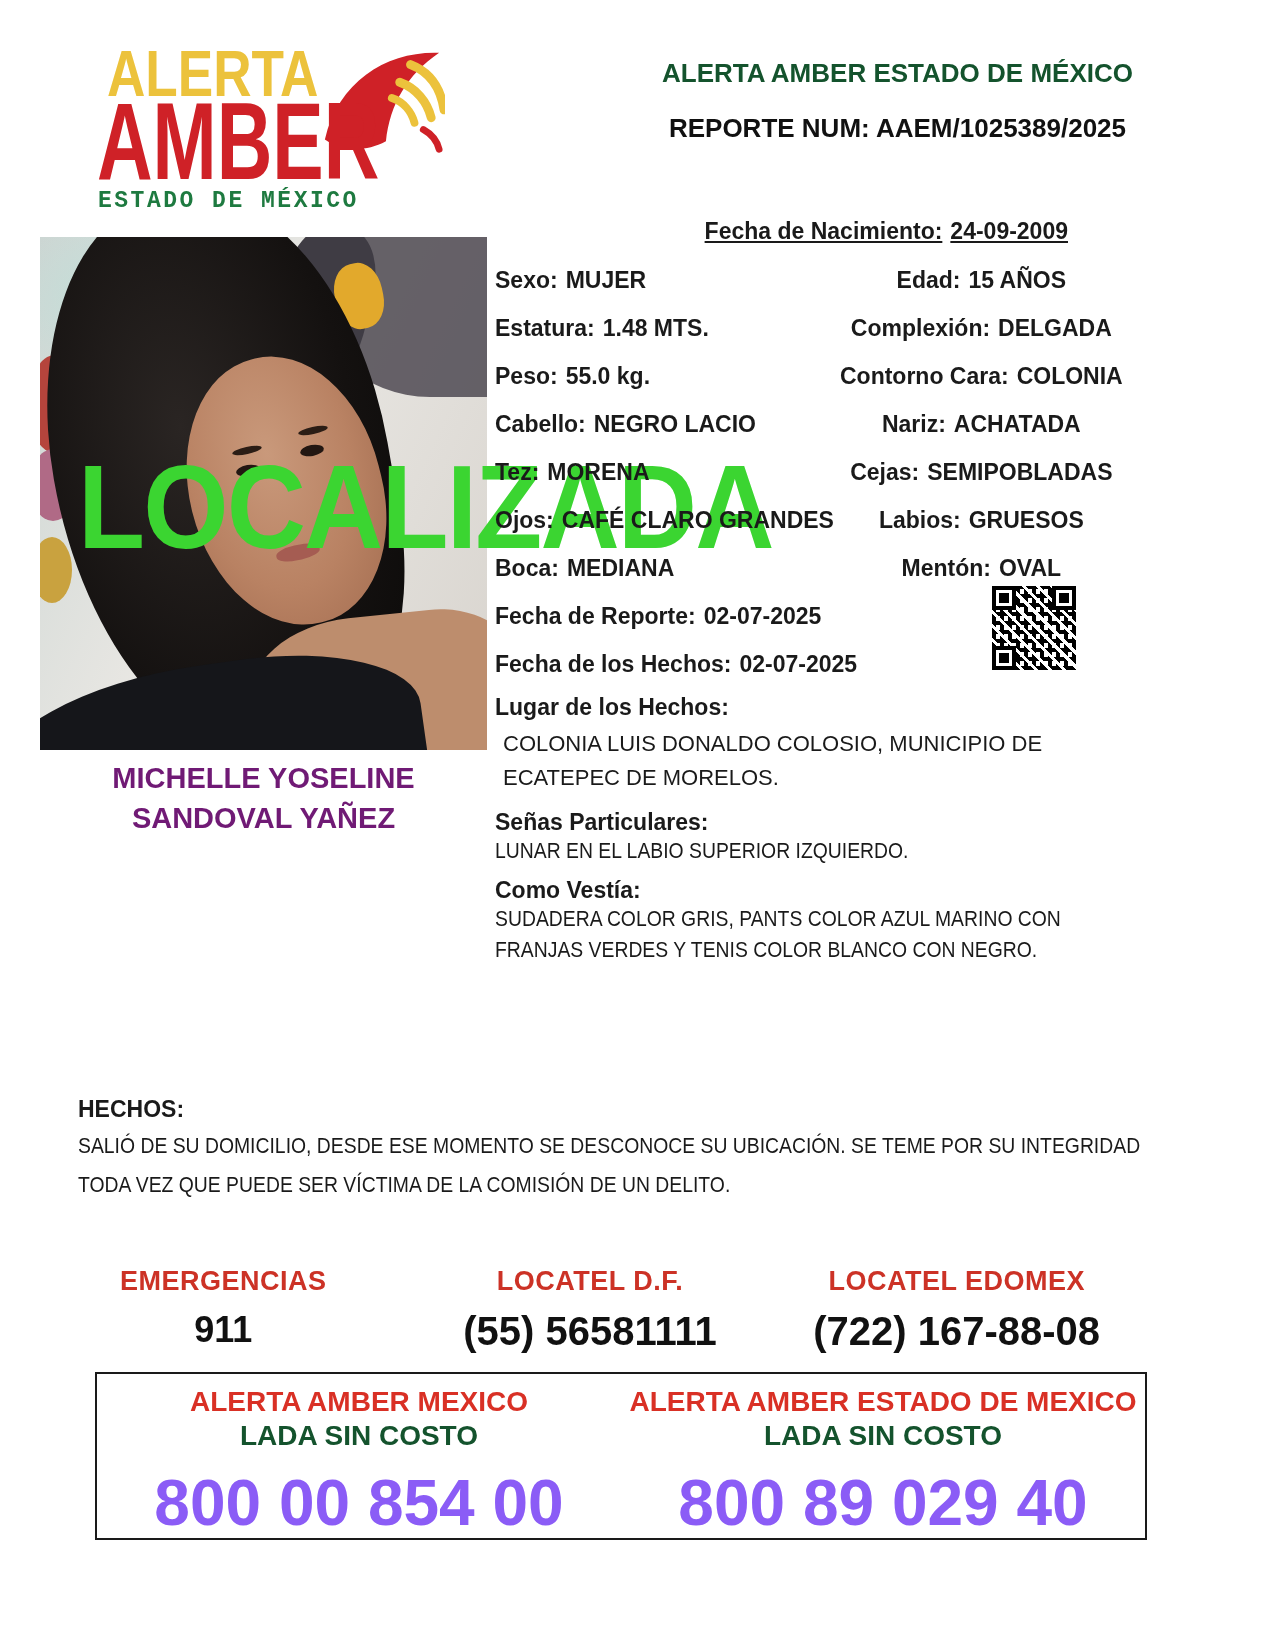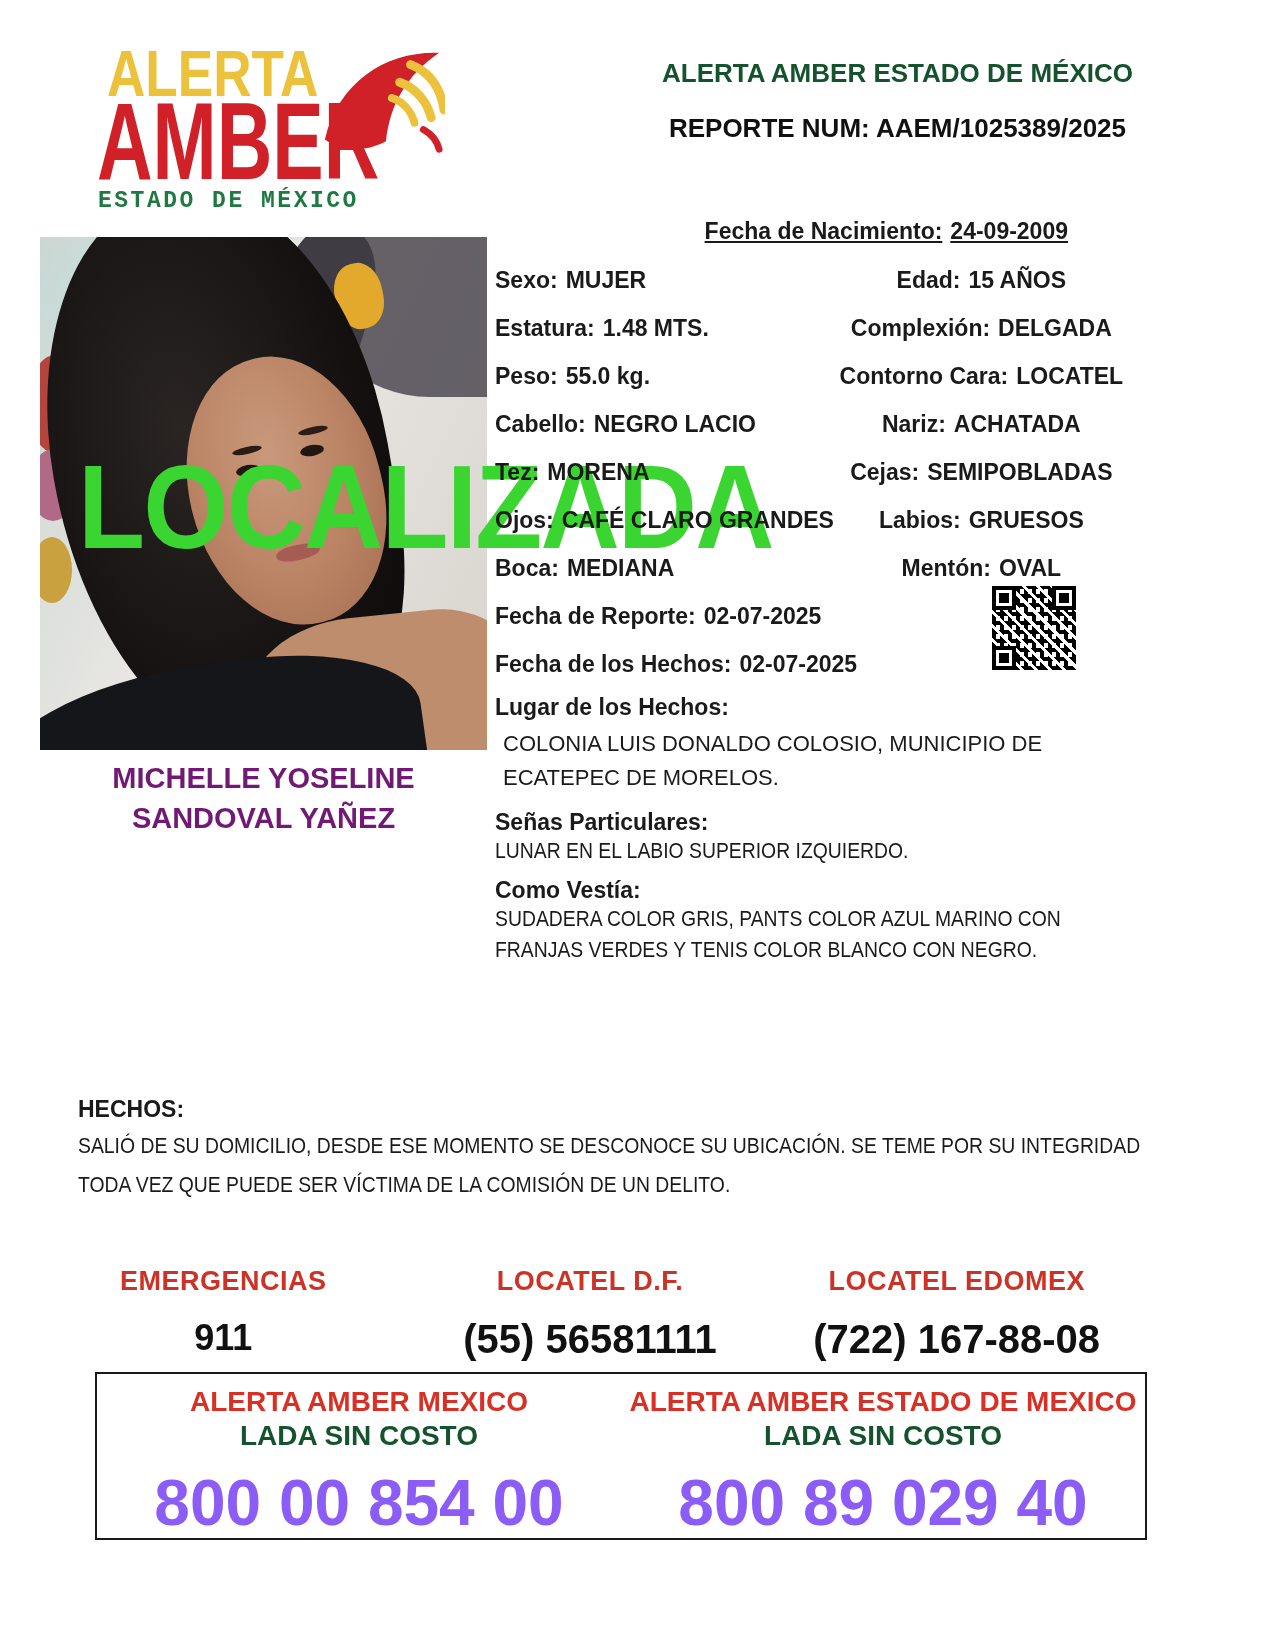--- a/index.html
+++ b/index.html
@@ -104,21 +104,21 @@
 
   
   .facts { position:absolute; left:78px; top:1096px; width:1170px; z-index:10; }
   .facts-label { font-size:23px; font-weight:bold; }
   .facts .body-line { margin-top:8px; font-size:22px; }
 
   
   .contacts { position:absolute; left:40px; top:1266px; width:1100px; display:flex; z-index:10; }
   .contact-col { flex:1 1 0; text-align:center; }
   .contact-label { color:#cc3226; font-size:27px; font-weight:bold; letter-spacing:0.5px; }
-  .contact-number { color:#111; font-size:40px; font-weight:bold; margin-top:20px; white-space:nowrap; }
+  .contact-number { color:#111; font-size:40px; font-weight:bold; margin-top:12px; white-space:nowrap; }
   .contact-col:first-child .contact-number { font-size:36px; }
 
   
   .footer-box {
     position:absolute; left:95px; top:1372px; width:1052px; height:168px; z-index:10;
     border:2px solid #1a1a1a; background:#fff; display:flex;
   }
   .footer-col { flex:1 1 0; text-align:center; padding-top:12px; }
   .footer-title { color:#d93025; font-size:28px; font-weight:bold; white-space:nowrap; }
   .footer-subtitle { color:#14532d; font-size:28px; font-weight:bold; margin-top:2px; }
@@ -181,21 +181,21 @@
     <div class="detail-row">
       <div class="cell-left"><span class="lbl">Sexo:</span><span>MUJER</span></div>
       <div class="cell-right"><span class="lbl">Edad:</span><span>15 AÑOS</span></div>
     </div>
     <div class="detail-row">
       <div class="cell-left"><span class="lbl">Estatura:</span><span>1.48 MTS.</span></div>
       <div class="cell-right"><span class="lbl">Complexión:</span><span>DELGADA</span></div>
     </div>
     <div class="detail-row">
       <div class="cell-left"><span class="lbl">Peso:</span><span>55.0 kg.</span></div>
-      <div class="cell-right"><span class="lbl">Contorno Cara:</span><span>LOCATEL</span></div>
+      <div class="cell-right"><span class="lbl">Contorno Cara:</span><span>COLONIA</span></div>
     </div>
     <div class="detail-row">
       <div class="cell-left"><span class="lbl">Cabello:</span><span>NEGRO LACIO</span></div>
       <div class="cell-right"><span class="lbl">Nariz:</span><span>ACHATADA</span></div>
     </div>
     <div class="detail-row">
       <div class="cell-left"><span class="lbl">Tez:</span><span>MORENA</span></div>
       <div class="cell-right"><span class="lbl">Cejas:</span><span>SEMIPOBLADAS</span></div>
     </div>
     <div class="detail-row">

